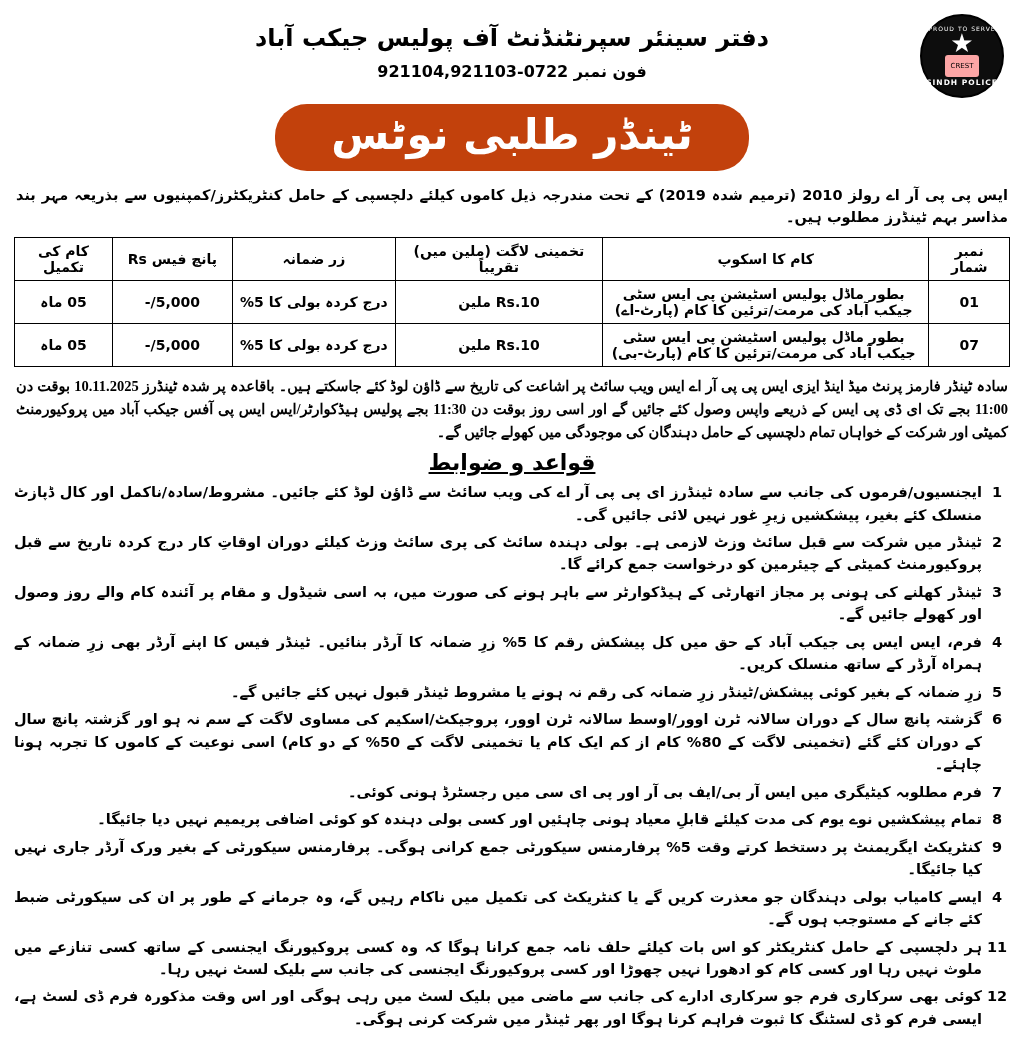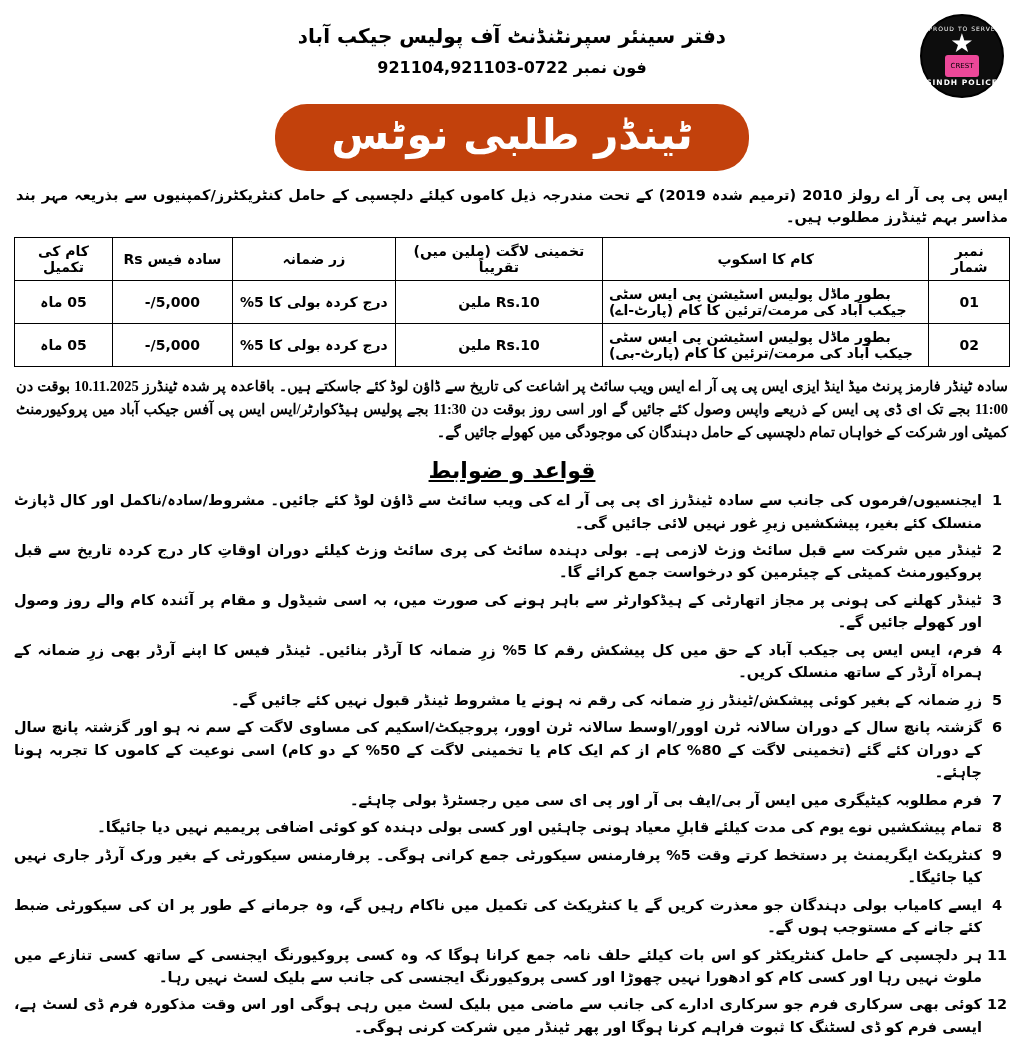--- a/index.html
+++ b/index.html
@@ -18,21 +18,21 @@
     padding:10px 14px 0 14px;
     background:#fff;
   }
   
   .header {
     position:relative;
     min-height:92px;
     text-align:center;
   }
   .hdr-title {
-    font-size:20px;
+    font-size:24px;
     font-weight:bold;
     letter-spacing:0px;
     direction:rtl;
     padding-top:14px;
     font-family:"DejaVu Sans", sans-serif;
   }
   .hdr-phone {
     font-size:16px;
     font-weight:bold;
     direction:rtl;
@@ -49,21 +49,21 @@
     flex-direction:column;
     align-items:center;
     justify-content:center;
     border:2px solid #000;
   }
   .logo .l1 { font-size:6px; letter-spacing:1px; margin-top:4px;}
   .logo .star { font-size:26px; line-height:22px; }
   .logo .l2 { font-size:7.5px; letter-spacing:1px; font-weight:bold; margin-bottom:4px;}
   .logo .crest {
     width:34px;height:22px;
-    background:#ec4899;
+    background:#fca5a5;
     color:#000;
     border-radius:3px;
     font-size:7px;
     display:flex;align-items:center;justify-content:center;
     margin:1px 0;
   }
   
   .banner-wrap { text-align:center; margin-top:2px; }
   .banner {
     display:inline-block;
@@ -93,21 +93,21 @@
     font-size:14px;
     font-weight:bold;
   }
   table.tender th, table.tender td {
     border:1.5px solid #000;
     padding:5px 6px;
     text-align:center;
     vertical-align:middle;
   }
   table.tender th { font-size:14px; }
-  table.tender td.scope { text-align:left; padding-right:10px; }
+  table.tender td.scope { text-align:center; padding-right:10px; }
   .col-sr { width:74px; }
   .col-scope { width:300px; }
   .col-cost { width:190px; }
   .col-earn { width:150px; }
   .col-fee { width:110px; }
   .col-period { width:90px; }
   
   .note {
     direction:rtl;
     text-align:justify;
@@ -116,21 +116,21 @@
     margin:8px 2px 6px 2px;
     font-weight:bold;
     font-family:Liberation Serif, serif;
   }
   
   .rules-head {
     text-align:center;
     font-size:22px;
     font-weight:bold;
     direction:rtl;
-    margin:14px 0 6px 0;
+    margin:6px 0 6px 0;
     text-decoration:underline;
   }
   
   ol.rules { list-style:none; margin:0; padding:0; }
   ol.rules li {
     direction:rtl;
     display:flex;
     align-items:flex-start;
     font-size:14.5px;
     line-height:1.55;
@@ -172,35 +172,35 @@
 
   <div class="intro">ایس پی پی آر اے رولز 2010 (ترمیم شدہ 2019) کے تحت مندرجہ ذیل کاموں کیلئے دلچسپی کے حامل کنٹریکٹرز/کمپنیوں سے بذریعہ مہر بند مذاسر بہم ٹینڈرز مطلوب ہیں۔</div>
 
   <table class="tender">
     <thead>
       <tr>
         <th class="col-sr">نمبر شمار</th>
         <th class="col-scope">کام کا اسکوپ</th>
         <th class="col-cost">تخمینی لاگت (ملین میں) تقریباً</th>
         <th class="col-earn">زر ضمانہ</th>
-        <th class="col-fee">سادہ فیس Rs</th>
+        <th class="col-fee">پانچ فیس Rs</th>
         <th class="col-period">کام کی تکمیل</th>
       </tr>
     </thead>
     <tbody>
       <tr>
         <td>01</td>
         <td class="scope">بطور ماڈل پولیس اسٹیشن پی ایس سٹی جیکب آباد کی مرمت/ترئین کا کام (پارٹ-اے)</td>
         <td>Rs.10 ملین</td>
         <td>درج کردہ بولی کا 5%</td>
         <td>5,000/-</td>
         <td>05 ماہ</td>
       </tr>
       <tr>
-        <td>02</td>
+        <td>07</td>
         <td class="scope">بطور ماڈل پولیس اسٹیشن پی ایس سٹی جیکب آباد کی مرمت/ترئین کا کام (پارٹ-بی)</td>
         <td>Rs.10 ملین</td>
         <td>درج کردہ بولی کا 5%</td>
         <td>5,000/-</td>
         <td>05 ماہ</td>
       </tr>
     </tbody>
   </table>
 
   <div class="note">سادہ ٹینڈر فارمز پرنٹ میڈ اینڈ ایزی ایس پی پی آر اے ایس ویب سائٹ پر اشاعت کی تاریخ سے ڈاؤن لوڈ کئے جاسکتے ہیں۔ باقاعدہ پر شدہ ٹینڈرز 10.11.2025 بوقت دن 11:00 بجے تک ای ڈی پی ایس کے ذریعے واپس وصول کئے جائیں گے اور اسی روز بوقت دن 11:30 بجے پولیس ہیڈکوارٹر/ایس ایس پی آفس جیکب آباد میں پروکیورمنٹ کمیٹی اور شرکت کے خواہاں تمام دلچسپی کے حامل دہندگان کی موجودگی میں کھولے جائیں گے۔</div>
@@ -227,21 +227,21 @@
     <li>
         <span class="num">5</span>
         <span class="txt">زرِ ضمانہ کے بغیر کوئی پیشکش/ٹینڈر زرِ ضمانہ کی رقم نہ ہونے یا مشروط ٹینڈر قبول نہیں کئے جائیں گے۔</span>
       </li>
     <li>
         <span class="num">6</span>
         <span class="txt">گزشتہ پانچ سال کے دوران سالانہ ٹرن اوور/اوسط سالانہ ٹرن اوور، پروجیکٹ/اسکیم کی مساوی لاگت کے سم نہ ہو اور گزشتہ پانچ سال کے دوران کئے گئے (تخمینی لاگت کے 80% کام از کم ایک کام یا تخمینی لاگت کے 50% کے دو کام) اسی نوعیت کے کاموں کا تجربہ ہونا چاہئے۔</span>
       </li>
     <li>
         <span class="num">7</span>
-        <span class="txt">فرم مطلوبہ کیٹیگری میں ایس آر بی/ایف بی آر اور پی ای سی میں رجسٹرڈ بولی چاہئے۔</span>
+        <span class="txt">فرم مطلوبہ کیٹیگری میں ایس آر بی/ایف بی آر اور پی ای سی میں رجسٹرڈ ہونی کوئی۔</span>
       </li>
     <li>
         <span class="num">8</span>
         <span class="txt">تمام پیشکشیں نوے یوم کی مدت کیلئے قابلِ معیاد ہونی چاہئیں اور کسی بولی دہندہ کو کوئی اضافی پریمیم نہیں دیا جائیگا۔</span>
       </li>
     <li>
         <span class="num">9</span>
         <span class="txt">کنٹریکٹ ایگریمنٹ پر دستخط کرتے وقت 5% پرفارمنس سیکورٹی جمع کرانی ہوگی۔ پرفارمنس سیکورٹی کے بغیر ورک آرڈر جاری نہیں کیا جائیگا۔</span>
       </li>
     <li>

